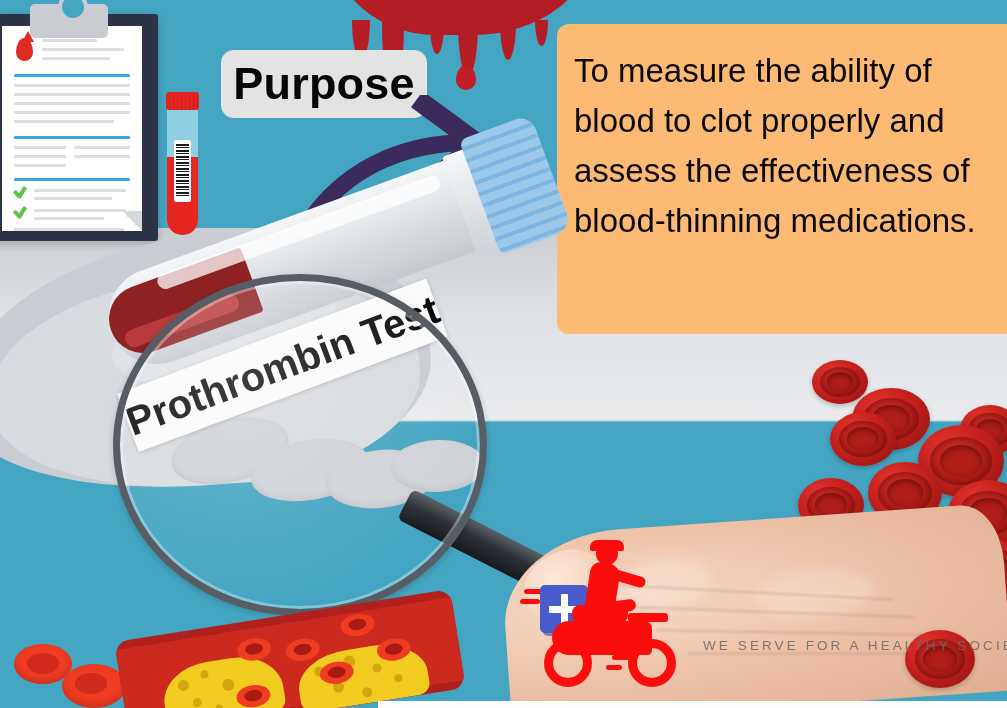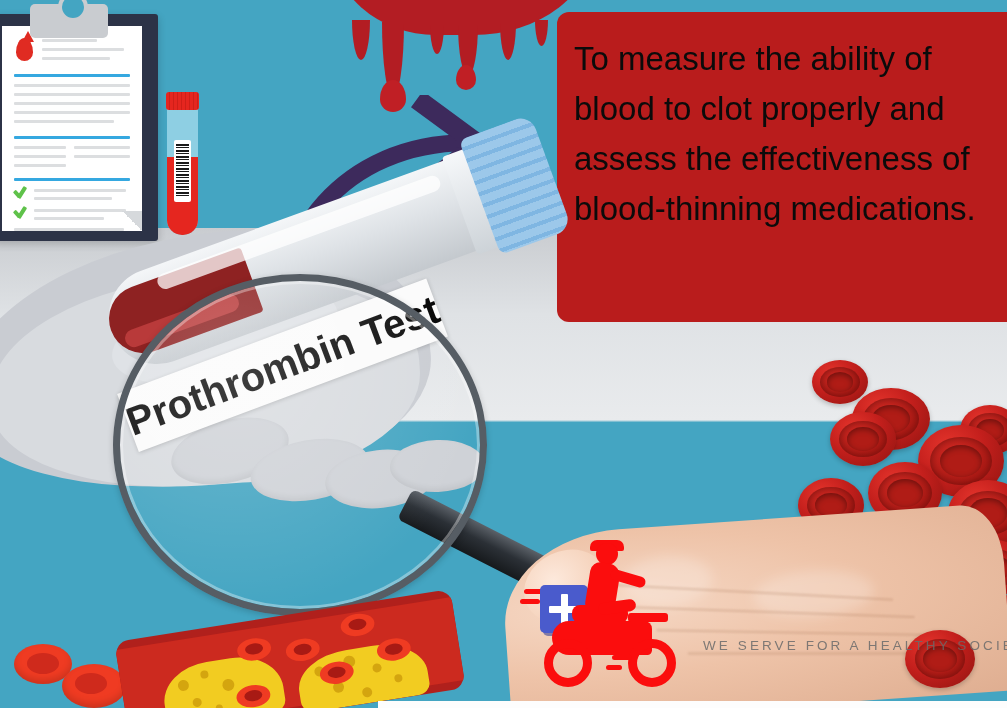--- a/index.html
+++ b/index.html
@@ -111,22 +111,22 @@
   .purpose-badge span{
     font-size:45px;font-weight:bold;color:#070707;letter-spacing:.2px;
     font-family:"Liberation Sans",sans-serif;
   }
 
   
   .arrow-svg{position:absolute;left:240px;top:95px;width:320px;height:265px;}
 
   
   .desc-panel{
-    position:absolute;left:557px;top:12px;width:450px;height:310px;
-    background:#b91c1c;border-radius:12px 0 0 12px;
+    position:absolute;left:557px;top:24px;width:450px;height:310px;
+    background:#fdba74;border-radius:12px 0 0 12px;
     padding:22px 20px 0 17px;
     box-sizing:border-box;
   }
   .desc-panel p{
     margin:0;font-size:33px;line-height:50px;color:#0b0b0b;font-weight:400;
     font-family:"Liberation Sans",sans-serif;
   }
 
   
   .glove{
@@ -414,20 +414,23 @@
   <div class="tube">
     <div class="tube-body">
       <div class="tube-blood"></div>
     </div>
     <div class="tube-cap"></div>
     <div class="tube-label">
       <div class="barcode"></div>
     </div>
   </div>
 
+  <div class="purpose-badge">
+    <span>Purpose</span>
+  </div>
 
   <svg class="arrow-svg" viewBox="0 0 320 265">
     <path d="M35 255 C 30 150, 95 55, 215 48" stroke="#3d2a5c" stroke-width="17" fill="none" stroke-linecap="round"></path>
     <path d="M185 10 L 238 49 L 186 90" stroke="#3d2a5c" stroke-width="20" fill="none" stroke-linecap="square" stroke-linejoin="miter"></path>
   </svg>
 
   <div class="desc-panel">
     <p>To measure the ability of blood to clot properly and assess the effectiveness of blood-thinning medications.</p>
   </div>
 

